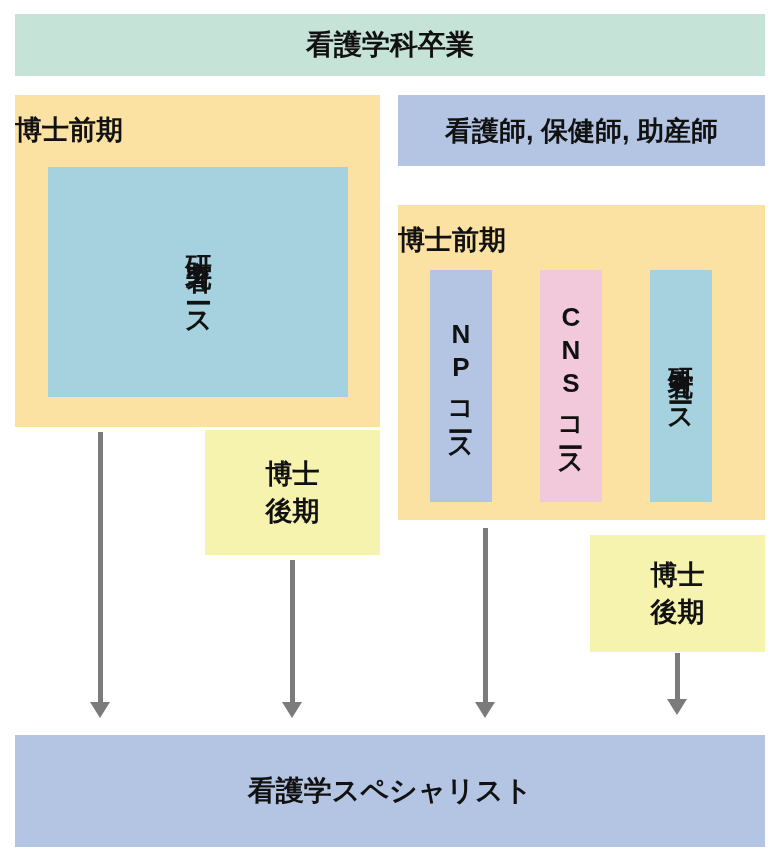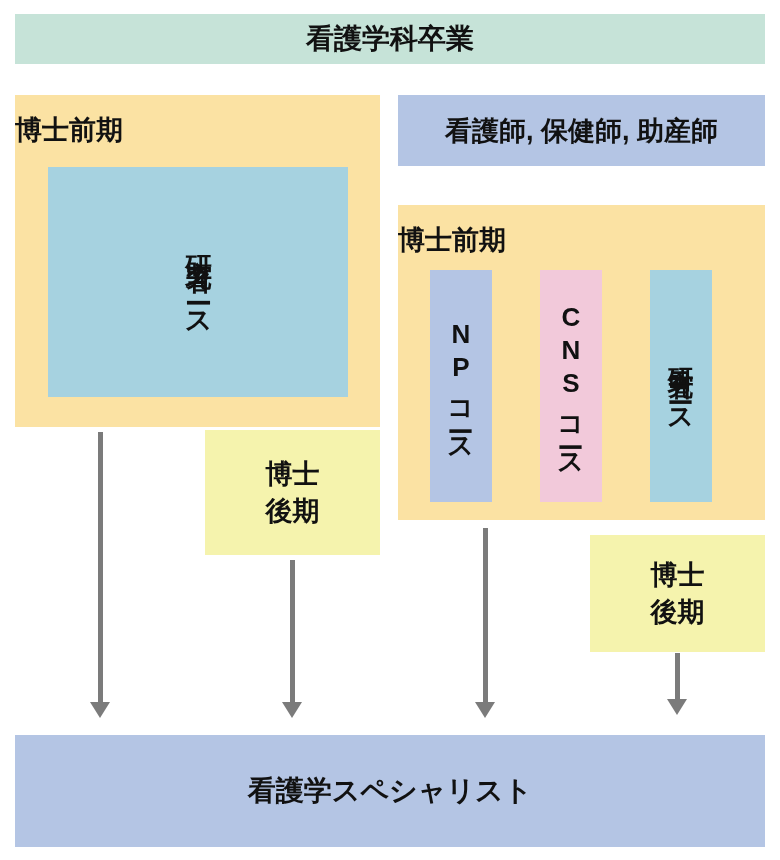--- a/index.html
+++ b/index.html
@@ -24,21 +24,21 @@
     width:780px;
     height:860px;
     background:var(--background);
     overflow:hidden;
     font-weight:bold;
   }
   .center-flex{display:flex;align-items:center;justify-content:center;}
   .col-flex{display:flex;flex-direction:column;align-items:center;justify-content:center;}
 
   .top-banner{
-    position:absolute;left:15px;top:14px;width:750px;height:50px;
+    position:absolute;left:15px;top:14px;width:750px;height:62px;
     background:var(--mint);font-size:28px;
   }
   .left-masters{
     position:absolute;left:15px;top:95px;width:365px;height:332px;
     background:var(--orange);
   }
   .box-title{
     padding-top:22px;font-size:27px;line-height:27px;
   }
   .left-researcher{

